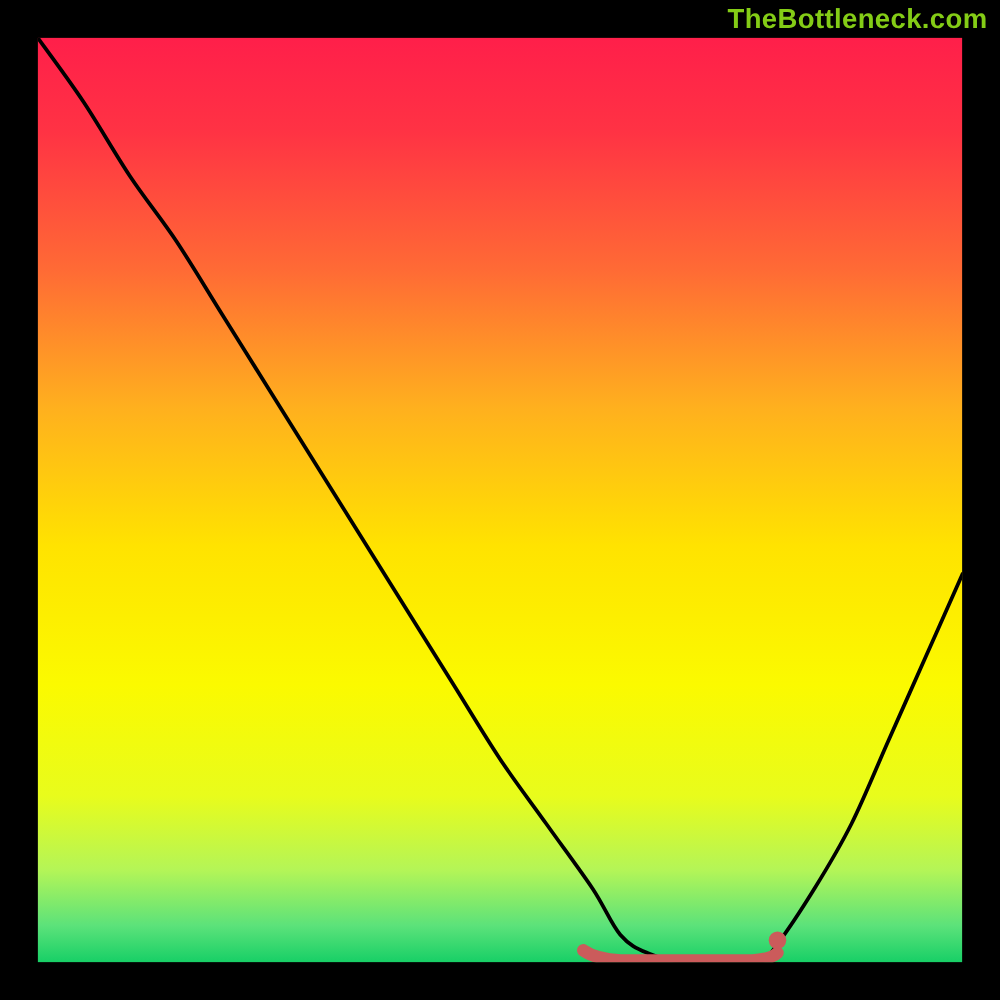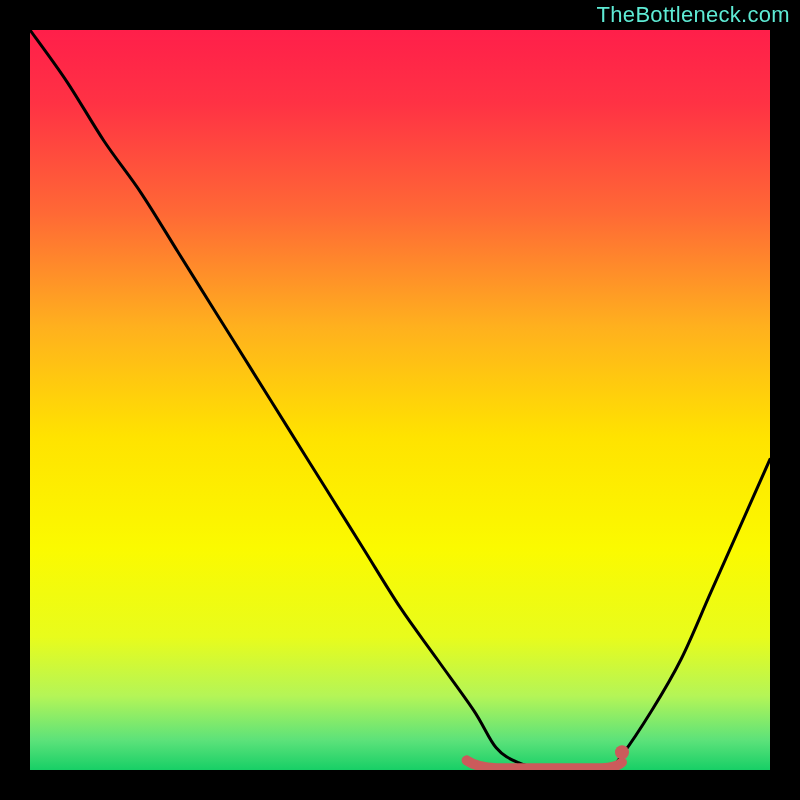--- a/index.html
+++ b/index.html
@@ -14,23 +14,23 @@
   .frame {
     position: relative;
     width: 800px;
     height: 800px;
     background: #000;
   }
   .watermark {
     position: absolute;
     top: 2px;
     right: 10px;
-    color: #5eead4;
+    color: #84cc16;
     font-size: 22px;
-    font-weight: 400;
+    font-weight: 700;
     letter-spacing: 0.3px;
     z-index: 20;
   }
   .plot {
     position: absolute;
     left: 30px;
     top: 30px;
     width: 740px;
     height: 740px;
     overflow: hidden;

